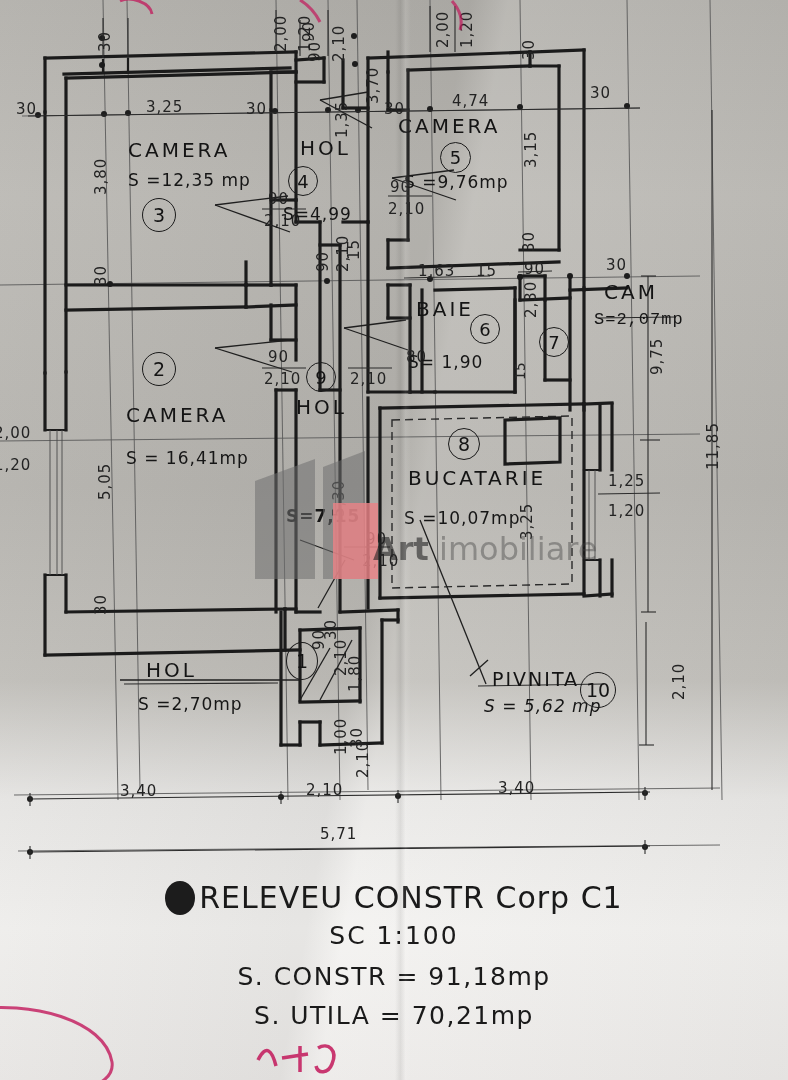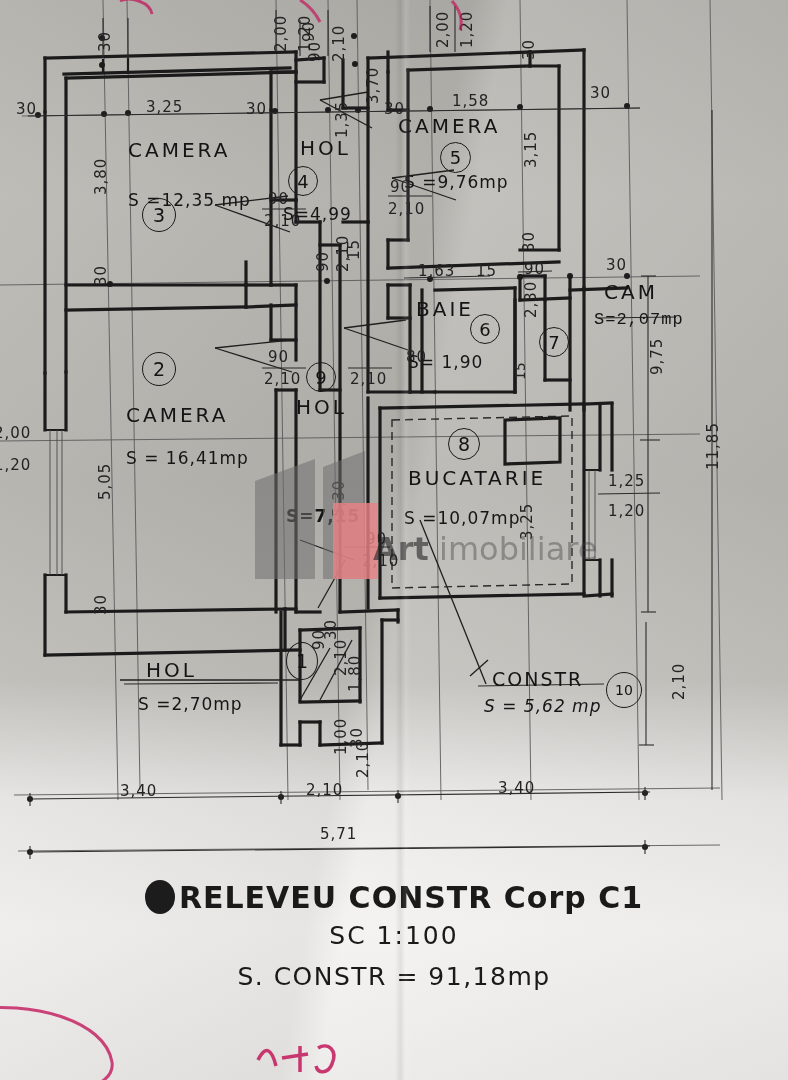--- a/index.html
+++ b/index.html
@@ -49,21 +49,21 @@
   #wm .wmtext{
     position:absolute; left:118px; top:93px;
     font-family:"DejaVu Sans", sans-serif; font-size:32px;
     color:rgba(60,60,60,.40); letter-spacing:0px;
   }
   #wm .wmtext b{ color:rgba(35,35,35,.60); font-weight:700; }
 
   
   #title{ position:absolute; left:0; top:880px; width:788px; text-align:center; }
   .tl{ font-family:"DejaVu Sans", sans-serif; color:#1a1a1a; }
-  #titleline1{ font-size:30px; letter-spacing:1px; display:flex; align-items:flex-start; justify-content:center; gap:4px;font-weight:bold;}
+  #titleline1{ font-size:30px; letter-spacing:1px; display:flex; align-items:center; justify-content:center; gap:4px;}
   #bullet{ width:30px;height:34px;border-radius:50%;background:#1c1c1c;display:inline-block;}
   #titleline2{ font-size:25px; letter-spacing:2px; margin-top:6px; }
   #titleline3{ font-size:25px; letter-spacing:1.5px; margin-top:12px; }
   #titleline4{ font-size:25px; letter-spacing:1.5px; margin-top:10px; }
   
   .pen{ position:absolute; pointer-events:none; }
 </style>
 </head>
 <body>
 
@@ -345,21 +345,21 @@
   <div class="t dim rot" style="left:92px; top:195px;">3,80</div>
   <div class="t dim rot" style="left:92px; top:615px;">30</div>
   <div class="t dim rot" style="left:96px; top:500px;">5,05</div>
   <div class="t dim" style="left:-6px; top:424px;">2,00</div>
   <div class="t dim" style="left:-6px; top:456px;">1,20</div>
 
   <div class="t dim" style="left:146px; top:98px;">3,25</div>
   <div class="t dim" style="left:246px; top:100px;">30</div>
   <div class="t dim rot" style="left:333px; top:138px;">1,35</div>
   <div class="t dim" style="left:384px; top:100px;">30</div>
-  <div class="t dim" style="left:452px; top:92px;">1,58</div>
+  <div class="t dim" style="left:452px; top:92px;">4,74</div>
   <div class="t dim" style="left:590px; top:84px;">30</div>
   <div class="t dim rot" style="left:520px; top:60px;">30</div>
   <div class="t dim rot" style="left:522px; top:168px;">3,15</div>
   <div class="t dim rot" style="left:520px; top:252px;">30</div>
   <div class="t dim rot" style="left:364px; top:104px;">3,70</div>
 
   <div class="t dim" style="left:418px; top:262px;">1,63</div>
   <div class="t dim" style="left:476px; top:262px;">15</div>
   <div class="t dim" style="left:524px; top:260px;">90</div>
   <div class="t dim" style="left:606px; top:256px;">30</div>
@@ -402,21 +402,21 @@
 
   <div class="t dim rot" style="left:310px; top:650px;">90</div>
   <div class="t dim rot" style="left:332px; top:676px;">2,10</div>
   <div class="t dim rot" style="left:346px; top:692px;">1,80</div>
   <div class="t dim rot" style="left:332px; top:755px;">1,00</div>
   <div class="t dim rot" style="left:348px; top:748px;">30</div>
   <div class="t dim rot" style="left:322px; top:640px;">30</div>
   <div class="t dim rot" style="left:354px; top:778px;">2,10</div>
 
   <div class="t room" style="left:128px; top:138px;">CAMERA</div>
-  <div class="t area" style="left:128px; top:170px;margin-top:20px;">S =12,35 mp</div>
+  <div class="t area" style="left:128px; top:170px;">S =12,35 mp</div>
   <div class="numcircle" style="left:142px; top:198px; width:34px; height:34px; font-size:19px;">3</div>
 
   <div class="t room" style="left:126px; top:403px;">CAMERA</div>
   <div class="t area" style="left:126px; top:448px;">S = 16,41mp</div>
   <div class="numcircle" style="left:142px; top:352px; width:34px; height:34px; font-size:19px;">2</div>
 
   <div class="t room" style="left:398px; top:114px;">CAMERA</div>
   <div class="t area" style="left:404px; top:172px;">S =9,76mp</div>
   <div class="numcircle" style="left:440px; top:142px; width:31px; height:31px; font-size:18px;">5</div>
 
@@ -437,40 +437,41 @@
   <div class="numcircle" style="left:448px; top:428px; width:32px; height:32px; font-size:19px;">8</div>
 
   <div class="t room" style="left:296px; top:395px;">HOL</div>
   <div class="t area" style="left:286px; top:506px;font-weight:bold;">S=7,15</div>
   <div class="numcircle" style="left:306px; top:362px; width:30px; height:30px; font-size:18px;">9</div>
 
   <div class="t room" style="left:146px; top:658px;">HOL</div>
   <div class="t area" style="left:138px; top:694px;">S =2,70mp</div>
   <div class="numcircle" style="left:286px; top:642px; width:32px; height:38px; font-size:19px;">1</div>
 
-  <div class="t room" style="left:492px; top:668px; letter-spacing:2px; font-size:19px;">CONSTR</div>
+  <div class="t room" style="left:492px; top:668px; letter-spacing:2px; font-size:19px;">PIVNITA</div>
   <div class="t area" style="left:484px; top:696px;font-style:italic;">S = 5,62 mp</div>
-  <div class="numcircle" style="left:606px; top:672px; width:36px; height:36px; font-size:14px;">10</div>
+  <div class="numcircle" style="left:580px; top:672px; width:36px; height:36px; font-size:19px;">10</div>
 
   <div id="wm">
     <svg width="355" height="150">
       <polygon points="0,44 60,22 60,142 0,142" fill="#6f6f6f" opacity="0.55"></polygon>
       <polygon points="68,30 110,14 110,142 68,142" fill="#6f6f6f" opacity="0.55"></polygon>
       <rect x="78" y="66" width="45" height="76" fill="#e98286" opacity="0.82"></rect>
     </svg>
     <div class="wmtext"><b>Art</b><span> imobiliare</span></div>
   </div>
 
   <div id="title">
     <div id="titleline1" class="tl">
       <span id="bullet"></span>
       <span>RELEVEU CONSTR Corp C1</span>
     </div>
     <div id="titleline2" class="tl">SC 1:100</div>
     <div id="titleline3" class="tl">S. CONSTR = 91,18mp</div>
+    <div id="titleline4" class="tl">S. UTILA  = 70,21mp</div>
   </div>
 
   <svg class="pen" style="left:0;top:0;" width="788" height="1080">
     <path d="M120,1 C130,-4 150,2 152,14" stroke="#c2185b" stroke-width="3" fill="none" opacity=".75"></path>
     <path d="M300,0 C310,6 316,14 320,22" stroke="#c2185b" stroke-width="3" fill="none" opacity=".7"></path>
     <path d="M452,1 C460,10 463,20 460,30" stroke="#c2185b" stroke-width="3" fill="none" opacity=".7"></path>
     <path d="M-30,1010 C30,1000 105,1020 112,1062 C116,1090 60,1098 20,1084" stroke="#c2185b" stroke-width="3" fill="none" opacity=".8"></path>
     <path d="M258,1060 C266,1044 272,1050 276,1066 M282,1058 L308,1054 M300,1046 L300,1072
              M318,1048 C328,1042 338,1050 332,1064 C328,1074 318,1074 316,1066" stroke="#c2185b" stroke-width="3.5" fill="none" opacity=".85"></path>
   </svg>

